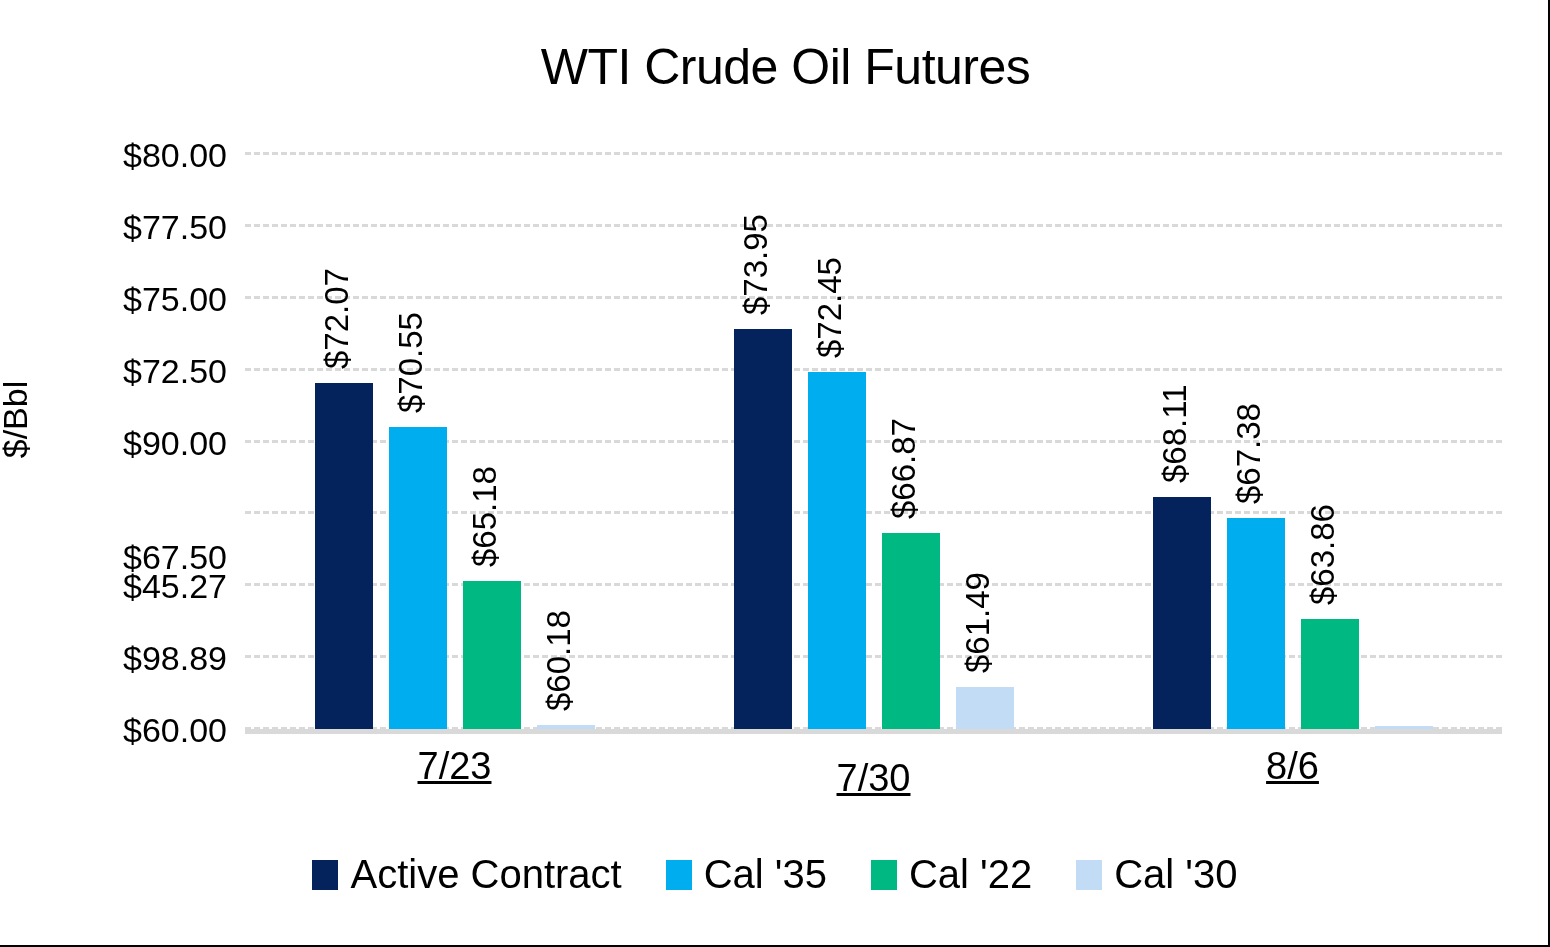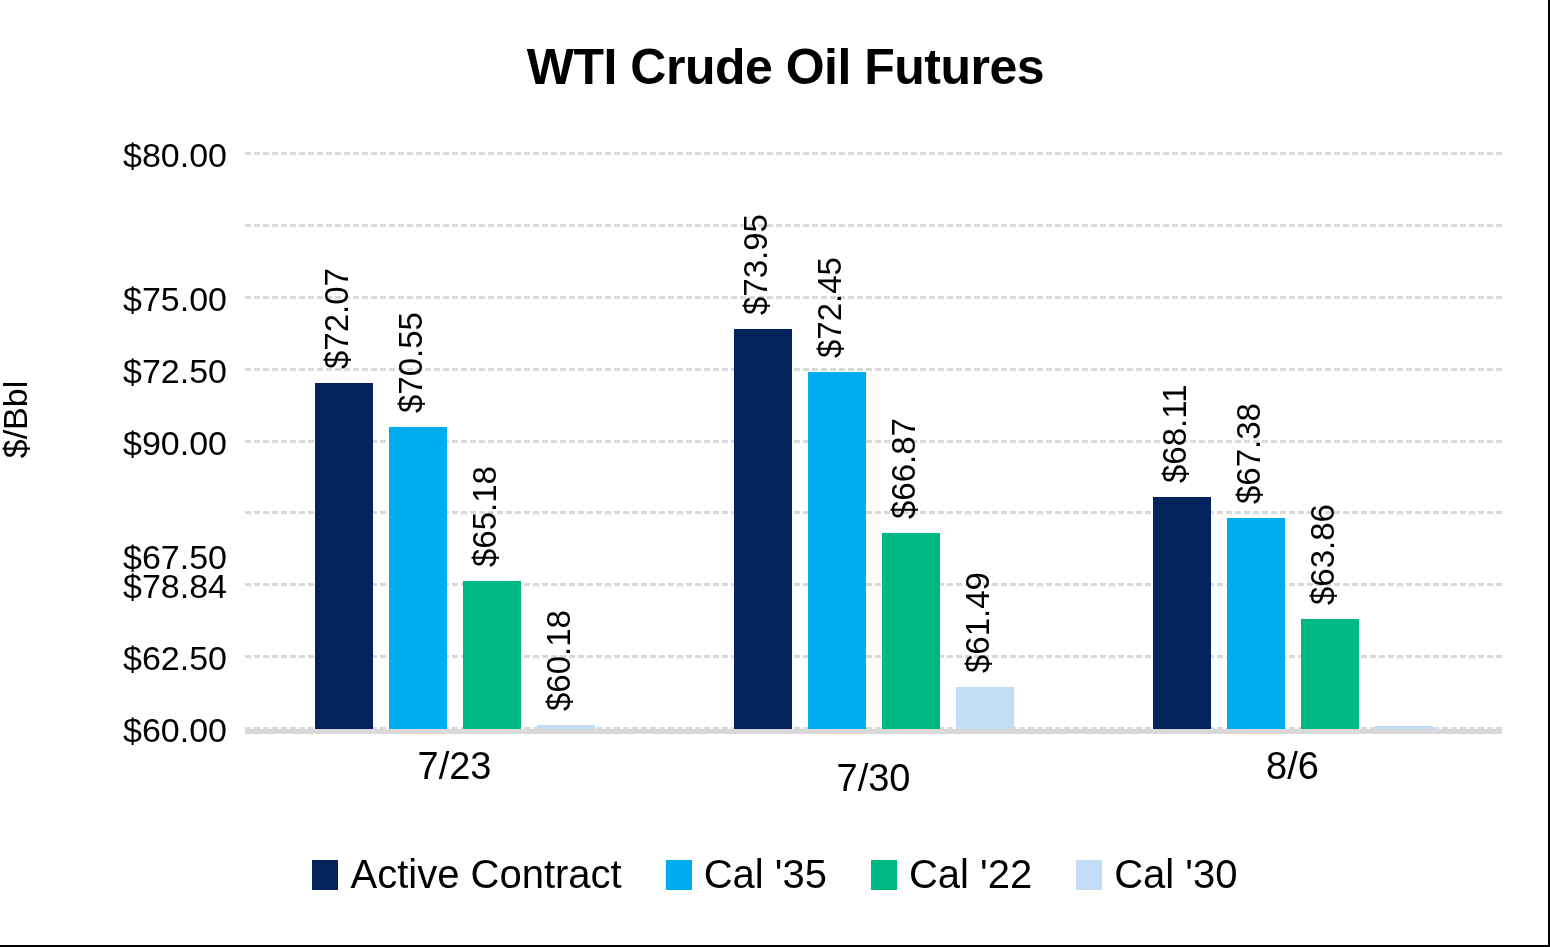--- a/index.html
+++ b/index.html
@@ -19,21 +19,21 @@
     border-bottom: 2px solid #000000;
   }
 
   
   #chart-title {
     position: absolute;
     left: 0; top: 38px;
     width: 1550px;
     text-align: center;
     font-size: 50px;
-    font-weight: bold;
+    font-weight: normal;
     color: #000000;
     letter-spacing: -0.5px;
     padding-left: 21px;
   }
 
   
   #yaxis-title {
     position: absolute;
     left: -45px;
     top: 400px;
@@ -113,20 +113,21 @@
     height: 60px;
   }
   .xtick {
     position: absolute;
     top: 0;
     text-align: center;
     font-size: 38px;
     color: #000000;
     transform: translateX(-50%);
     white-space: nowrap;
+    text-decoration: underline;
   }
 
   
   #legend {
     position: absolute;
     left: 0;
     top: 852px;
     width: 1550px;
     display: flex;
     justify-content: center;
@@ -153,26 +154,27 @@
 <body>
 
 <div id="figure">
 
   <div id="chart-title">WTI Crude Oil Futures</div>
 
   <div id="yaxis-title">$/Bbl</div>
 
   <div id="ylabels">
       <div class="ytick" style="top: 0px;">$80.00</div>
+      <div class="ytick" style="top: 71.875px;">$77.50</div>
       <div class="ytick" style="top: 143.75px;">$75.00</div>
       <div class="ytick" style="top: 215.625px;">$72.50</div>
       <div class="ytick" style="top: 287.5px;">$90.00</div>
       <div class="ytick" style="top: 359.375px; margin-top: 43px;">$67.50</div>
-      <div class="ytick" style="top: 431.25px;">$78.84</div>
-      <div class="ytick" style="top: 503.125px;">$62.50</div>
+      <div class="ytick" style="top: 431.25px;">$45.27</div>
+      <div class="ytick" style="top: 503.125px;">$98.89</div>
       <div class="ytick" style="top: 575px;">$60.00</div>
     </div>
 
   <div id="plot">
     <div id="gridlines">
         <div class="gridline" style="bottom: 575px;"></div>
         <div class="gridline" style="bottom: 503.125px;"></div>
         <div class="gridline" style="bottom: 431.25px;"></div>
         <div class="gridline" style="bottom: 359.375px;"></div>
         <div class="gridline" style="bottom: 287.5px;"></div>

